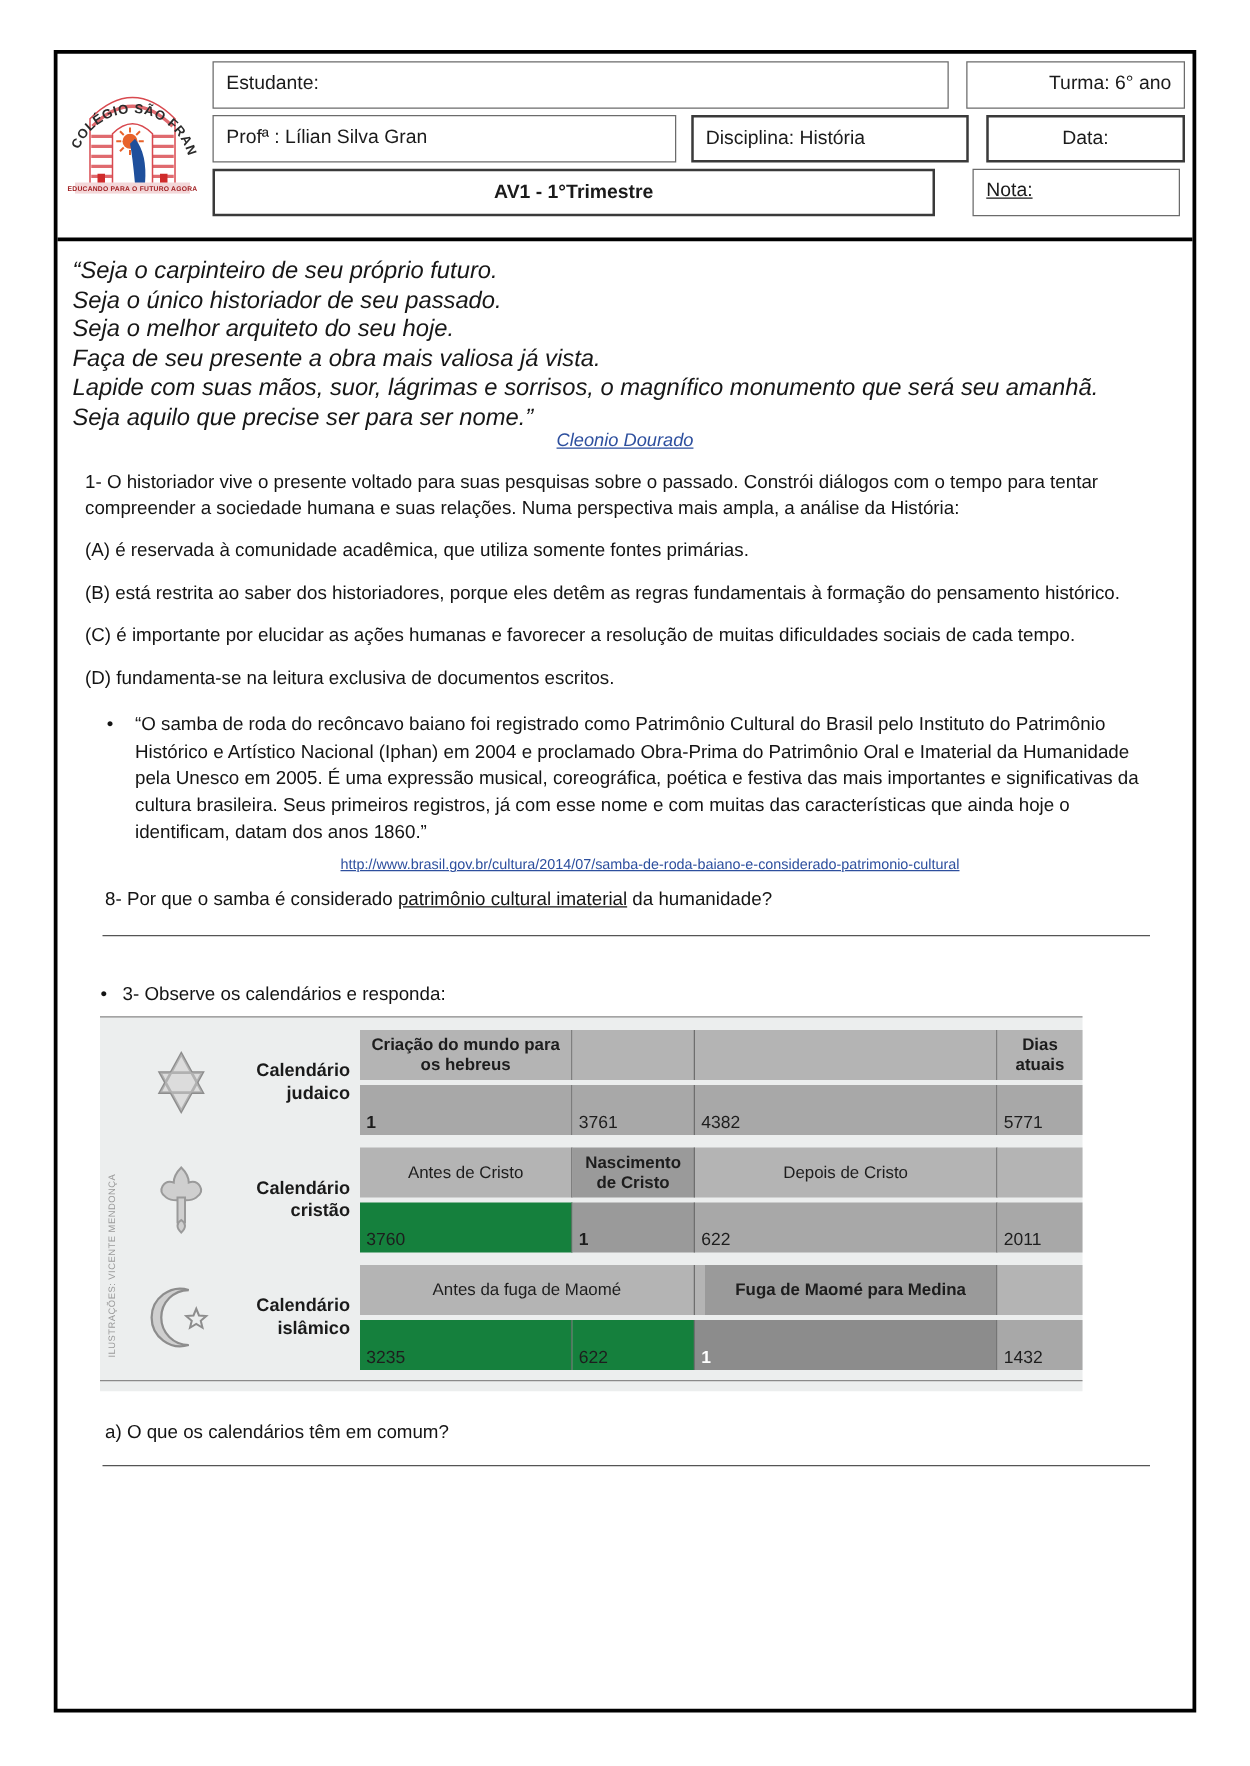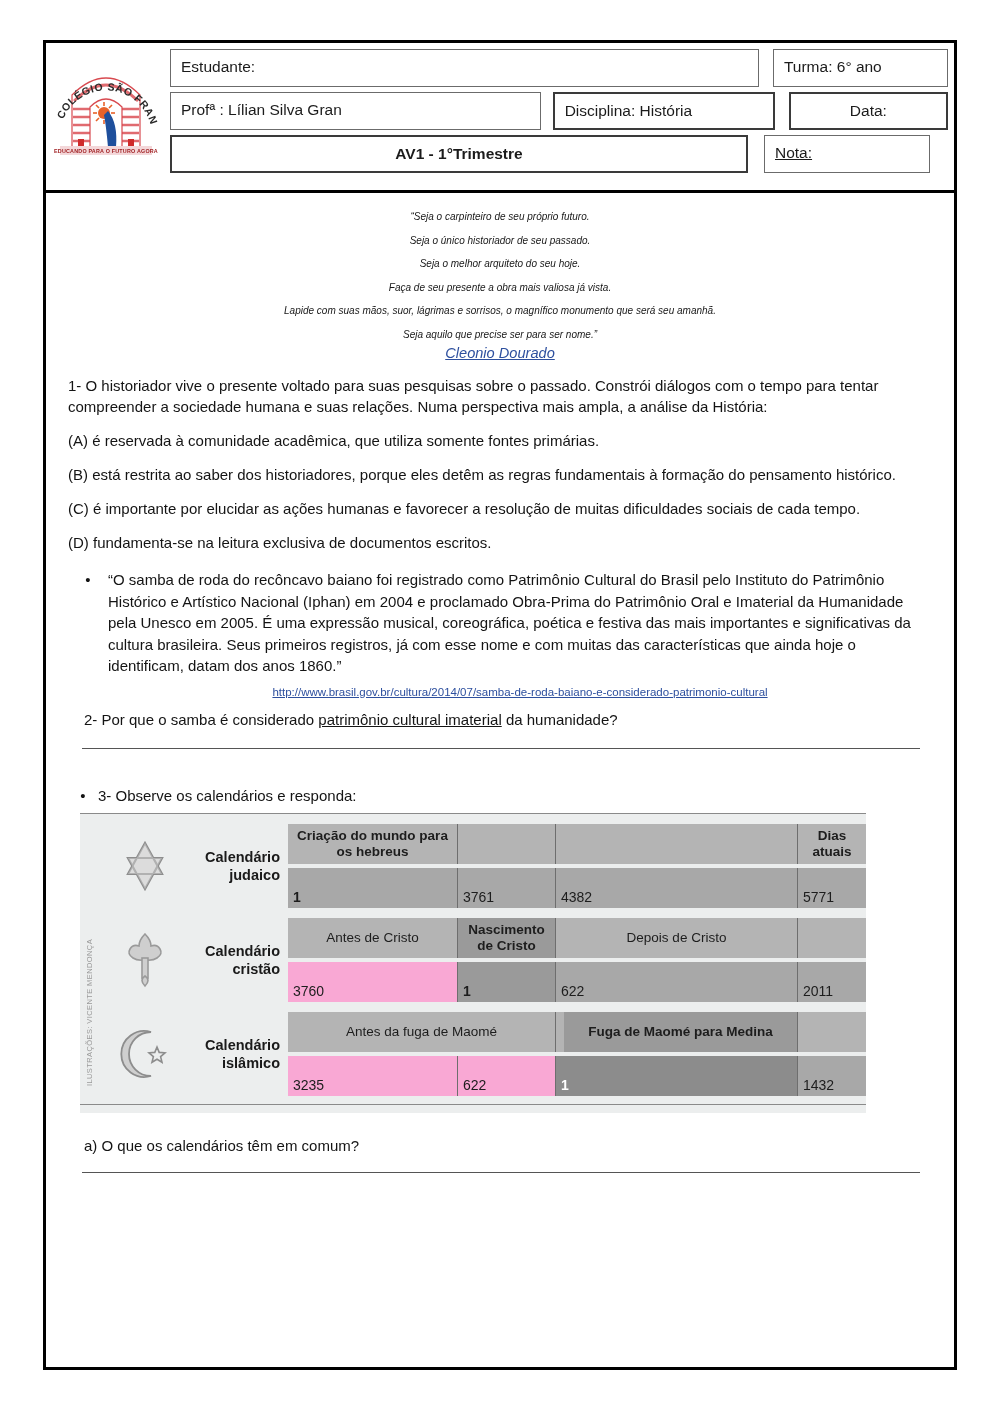--- a/index.html
+++ b/index.html
@@ -73,38 +73,38 @@
     font-size: 15.5px;
     color: #1b1b1b;
     background: #fff;
     white-space: nowrap;
     overflow: hidden;
   }
   .fbox.thin { border-width: 1.5px; border-color: #6b6b6b; }
   .fbox.center { text-align: center; font-weight: bold; }
 
   .w-estudante { width: 648px; }
-  .w-turma     { width: 191px; margin-left: 14px; }
+  .w-turma     { width: 191px; margin-left: 14px; text-align: right; }
   .w-prof      { width: 388px; }
   .w-disc      { width: 232px; margin-left: 12px; }
   .w-data      { width: 166px; margin-left: 14px; text-align: center; }
   .w-av1       { width: 578px; }
-  .w-nota      { width: 166px; margin-left: 16px; text-decoration: underline; }
+  .w-nota      { width: 166px; margin-left: 30px; text-decoration: underline; }
 
   
   .body-area {
     position: relative;
     padding: 10px 12px 0 12px;
   }
 
   
   .quote {
-    text-align: center;
+    text-align: left;
     font-style: italic;
-    font-size: 10px;
+    font-size: 19px;
     line-height: 19.5px;
     color: #171717;
     margin: 4px 0 0 0;
   }
   .quote-author {
     text-align: center;
     font-style: italic;
     font-size: 14.6px;
     color: #2d4f9e;
     text-decoration: underline;
@@ -263,21 +263,21 @@
     line-height: 15.5px;
     padding: 0 4px;
   }
   .cell.val {
     align-items: flex-end;
     padding: 0 0 3px 5px;
     font-size: 14px;
   }
   .shade-a { background: #b4b4b4; }
   .shade-b { background: #a8a8a8; }
-  .shade-c { background: #f9a8d4; }
+  .shade-c { background: #15803d; }
   .shade-d { background: #9a9a9a; }
   .shade-e { background: #8c8c8c; }
   .bold { font-weight: bold; }
 
   .fig-bottom-rule {
     border-bottom: 1.5px solid #8a8a8a;
     margin-top: 6px;
   }
 
   .qa {
@@ -379,21 +379,21 @@
     <div class="para tight">(C) é importante por elucidar as ações humanas e favorecer a resolução de muitas dificuldades sociais de cada tempo.</div>
     <div class="para tight">(D) fundamenta-se na leitura exclusiva de documentos escritos.</div>
 
     <div class="bullet-row">
       <div class="bullet-dot">•</div>
       <div class="bullet-text">“O samba de roda do recôncavo baiano foi registrado como Patrimônio Cultural do Brasil pelo Instituto do Patrimônio Histórico e Artístico Nacional (Iphan) em 2004 e proclamado Obra-Prima do Patrimônio Oral e Imaterial da Humanidade pela Unesco em 2005. É uma expressão musical, coreográfica, poética e festiva das mais importantes e significativas da cultura brasileira. Seus primeiros registros, já com esse nome e com muitas das características que ainda hoje o identificam, datam dos anos 1860.”</div>
     </div>
     <div class="source-link">http://www.brasil.gov.br/cultura/2014/07/samba-de-roda-baiano-e-considerado-patrimonio-cultural</div>
 
     <div class="q2">
-      <span>2- Por que o samba é considerado </span><span class="u">patrimônio cultural imaterial</span><span> da humanidade?</span>
+      <span>8- Por que o samba é considerado </span><span class="u">patrimônio cultural imaterial</span><span> da humanidade?</span>
     </div>
     <div class="answer-line"></div>
 
     <div class="q3-row">
       <div class="q3-dot">•</div>
       <div class="q3-text">3- Observe os calendários e responda:</div>
     </div>
 
     <div class="figure">
       <div class="credit">ILUSTRAÇÕES: VICENTE MENDONÇA</div>

